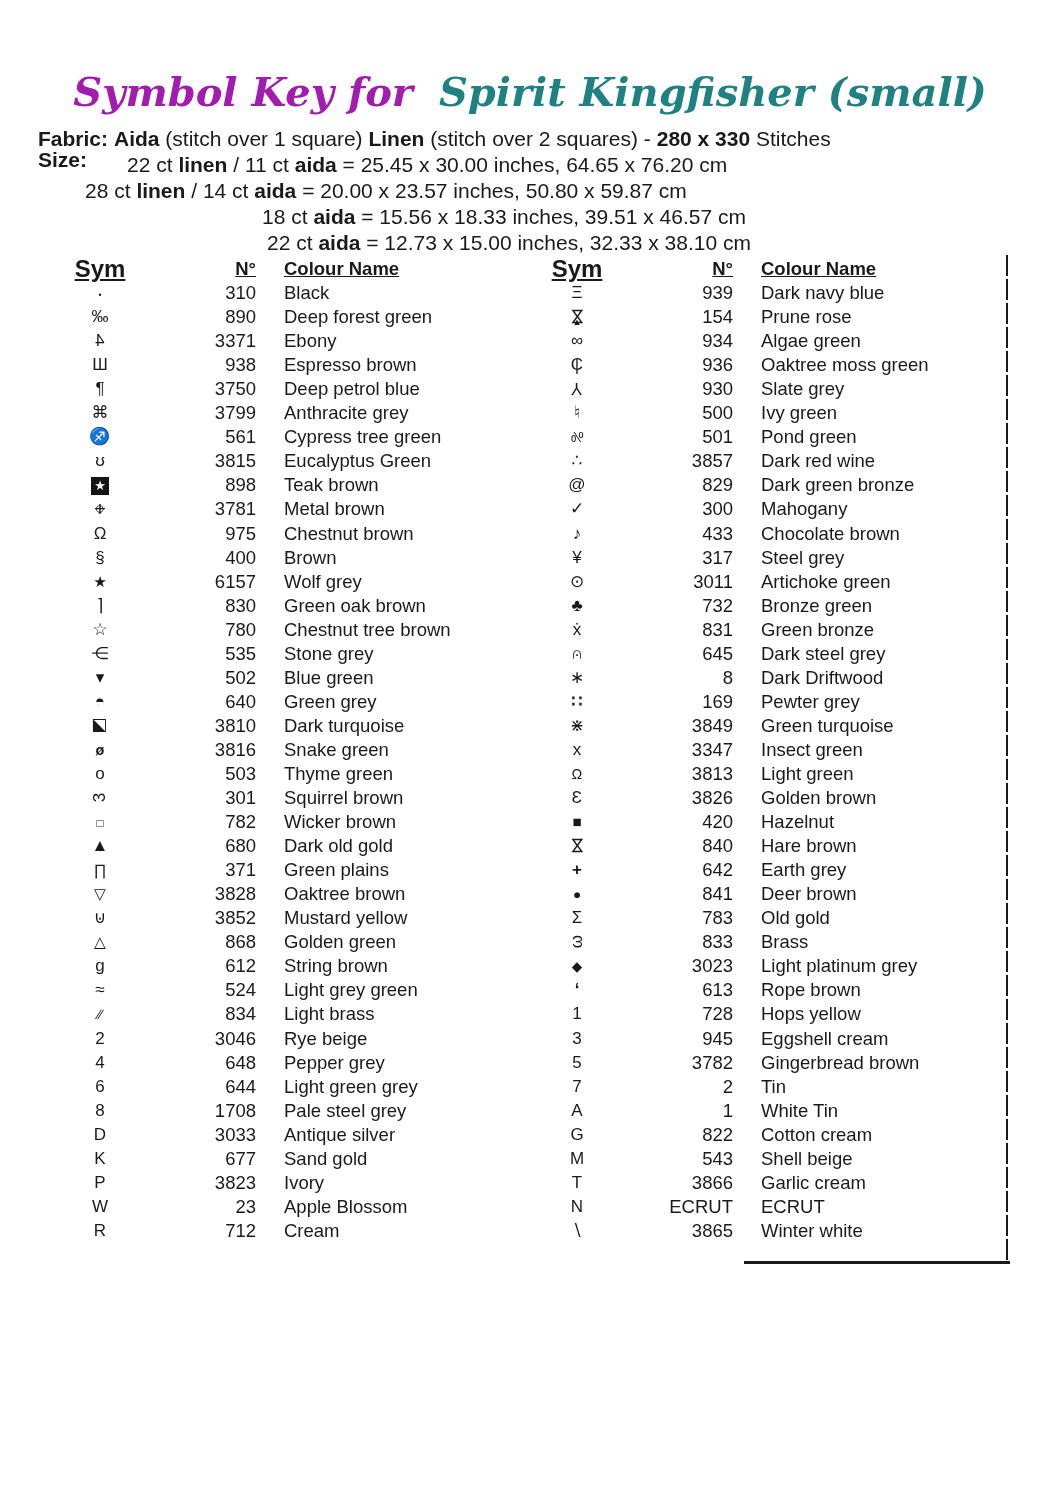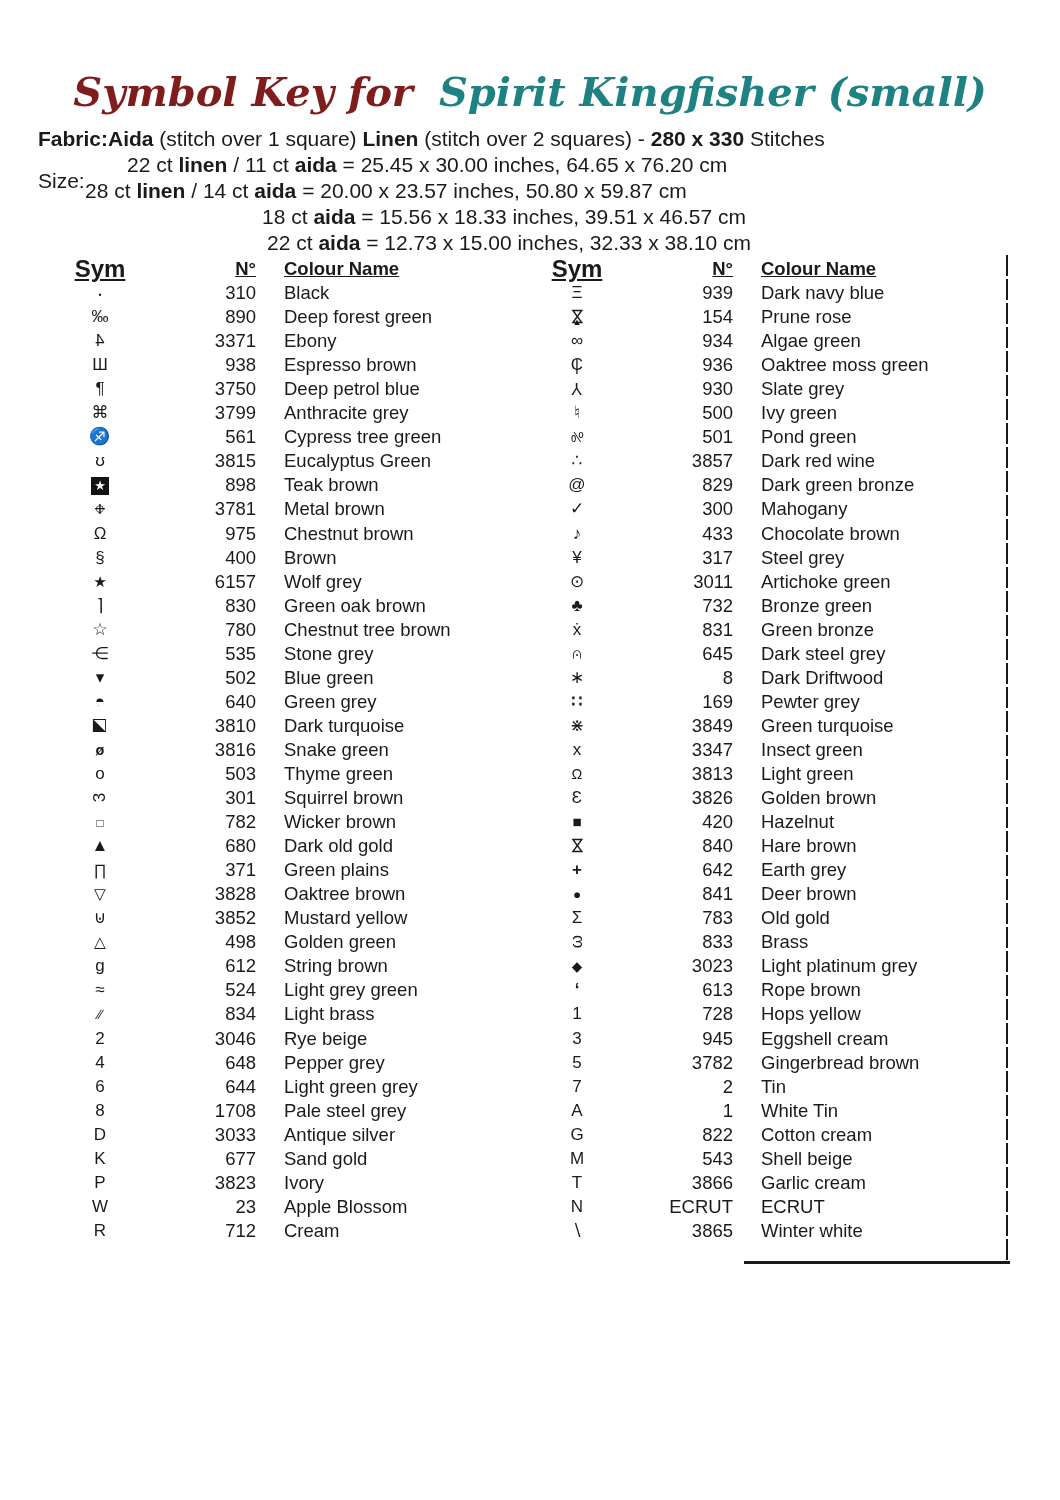--- a/index.html
+++ b/index.html
@@ -5,22 +5,22 @@
   html,body{margin:0;padding:0;background:#888;}
   .page{position:relative;width:1060px;height:1500px;background:#ffffff;overflow:hidden;
         font-family:"Liberation Sans",sans-serif;color:#1a1a1a;}
   
   .title{position:absolute;top:68px;left:0;width:100%;text-align:center;
          font-family:"DejaVu Serif",serif;font-style:italic;font-weight:bold;
          font-size:40px;white-space:nowrap;letter-spacing:0px;}
   .title .t-name{margin-left:12px;}
   
   .fabric{position:absolute;left:38px;top:127px;font-size:21px;white-space:nowrap;}
-  .fabric .lbl{font-weight:bold;margin-right:0;}
-  .size-lbl{position:absolute;left:38px;top:169px;font-size:21px;font-weight:normal;}
+  .fabric .lbl{font-weight:bold;margin-right:6px;}
+  .size-lbl{position:absolute;left:38px;top:148px;font-size:21px;font-weight:bold;}
   .size-lines{position:absolute;left:0;top:153px;width:1060px;}
   .size-line{height:26px;font-size:21px;white-space:nowrap;}
   .size-line:nth-child(1){padding-left:127px;}
   .size-line:nth-child(2){padding-left:85px;}
   .size-line:nth-child(3){padding-left:262px;}
   .size-line:nth-child(4){padding-left:267px;}
   .b{font-weight:bold;}
   
   .group{position:absolute;top:257px;}
   #group-left{left:60px;}
@@ -38,21 +38,21 @@
   .vline{position:absolute;left:1006px;top:255px;width:2px;height:1008px;
          background:repeating-linear-gradient(to bottom,#1a1a1a 0 21px,rgba(0,0,0,0) 21px 24px);}
   .hline{position:absolute;left:744px;top:1261px;width:266px;height:3px;background:#1a1a1a;}
 </style>
 </head>
 <body>
 
 <div class="page">
 
   <div class="title">
-    <span class="t-prefix" style="color: #7f1d1d;">Symbol Key for</span>
+    <span class="t-prefix" style="color: #a21caf;">Symbol Key for</span>
     <span class="t-name" style="color: rgb(31, 130, 130);">Spirit Kingfisher (small)</span>
   </div>
 
   <div class="fabric">
     <span class="lbl">Fabric:</span><span id="fabric-segs"><span class="b">Aida</span><span>  (stitch over 1 square)   </span><span class="b">Linen</span><span>  (stitch over 2 squares) -  </span><span class="b">280 x 330</span><span> Stitches</span></span>
   </div>
 
   <span class="size-lbl">Size:</span>
   <div class="size-lines" id="size-lines">
       <div class="size-line"><span>22 ct </span><span class="b">linen</span><span> / 11 ct </span><span class="b">aida</span><span> = 25.45 x 30.00 inches, 64.65 x 76.20 cm</span></div>
@@ -197,21 +197,21 @@
         <span class="c-num">3828</span>
         <span class="c-name">Oaktree brown</span>
       </div>
       <div class="row">
         <span class="c-sym"><span class="sym-g">⊍</span></span>
         <span class="c-num">3852</span>
         <span class="c-name">Mustard yellow</span>
       </div>
       <div class="row">
         <span class="c-sym"><span class="sym-g" style="font-size: 0.9em;">△</span></span>
-        <span class="c-num">498</span>
+        <span class="c-num">868</span>
         <span class="c-name">Golden green</span>
       </div>
       <div class="row">
         <span class="c-sym"><span class="sym-g">g</span></span>
         <span class="c-num">612</span>
         <span class="c-name">String brown</span>
       </div>
       <div class="row">
         <span class="c-sym"><span class="sym-g">≈</span></span>
         <span class="c-num">524</span>

